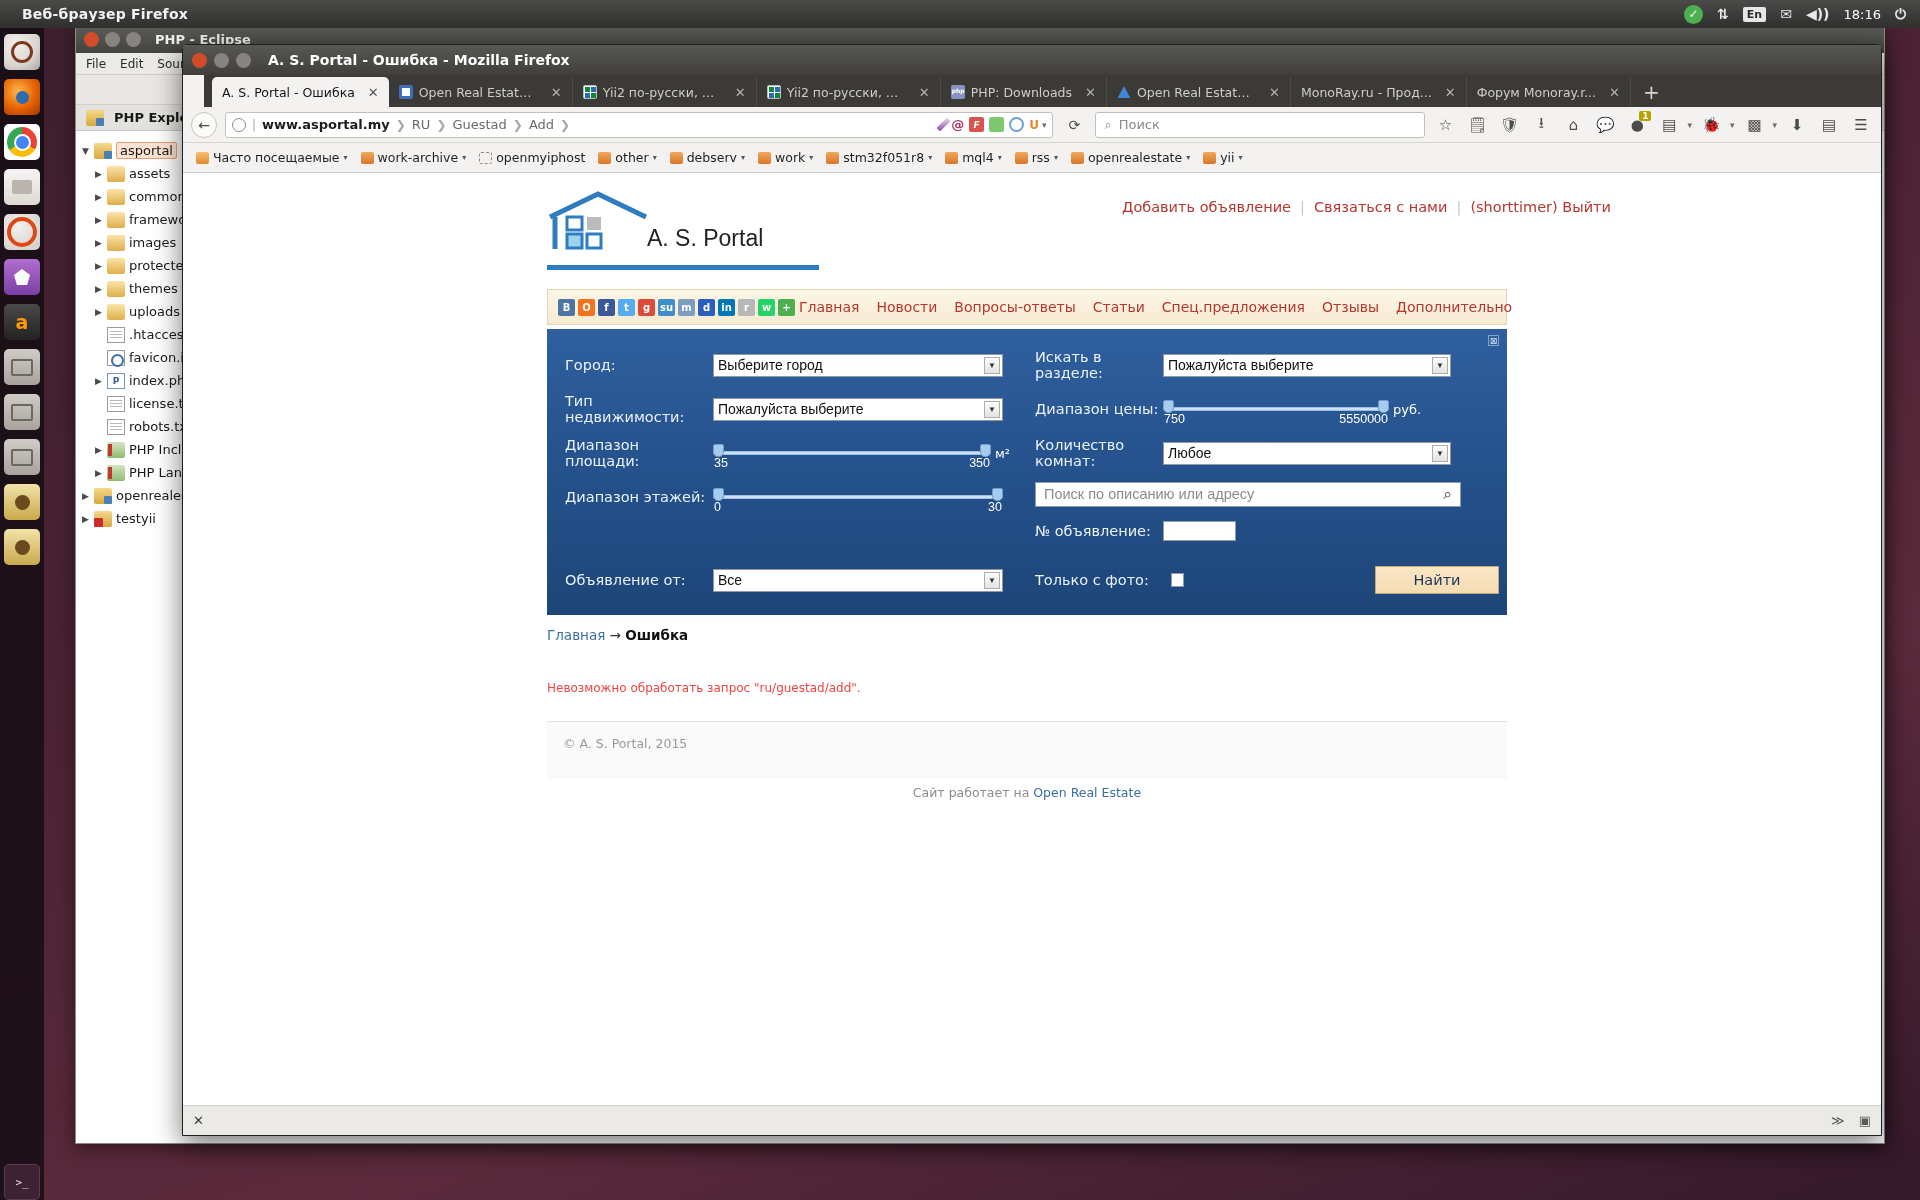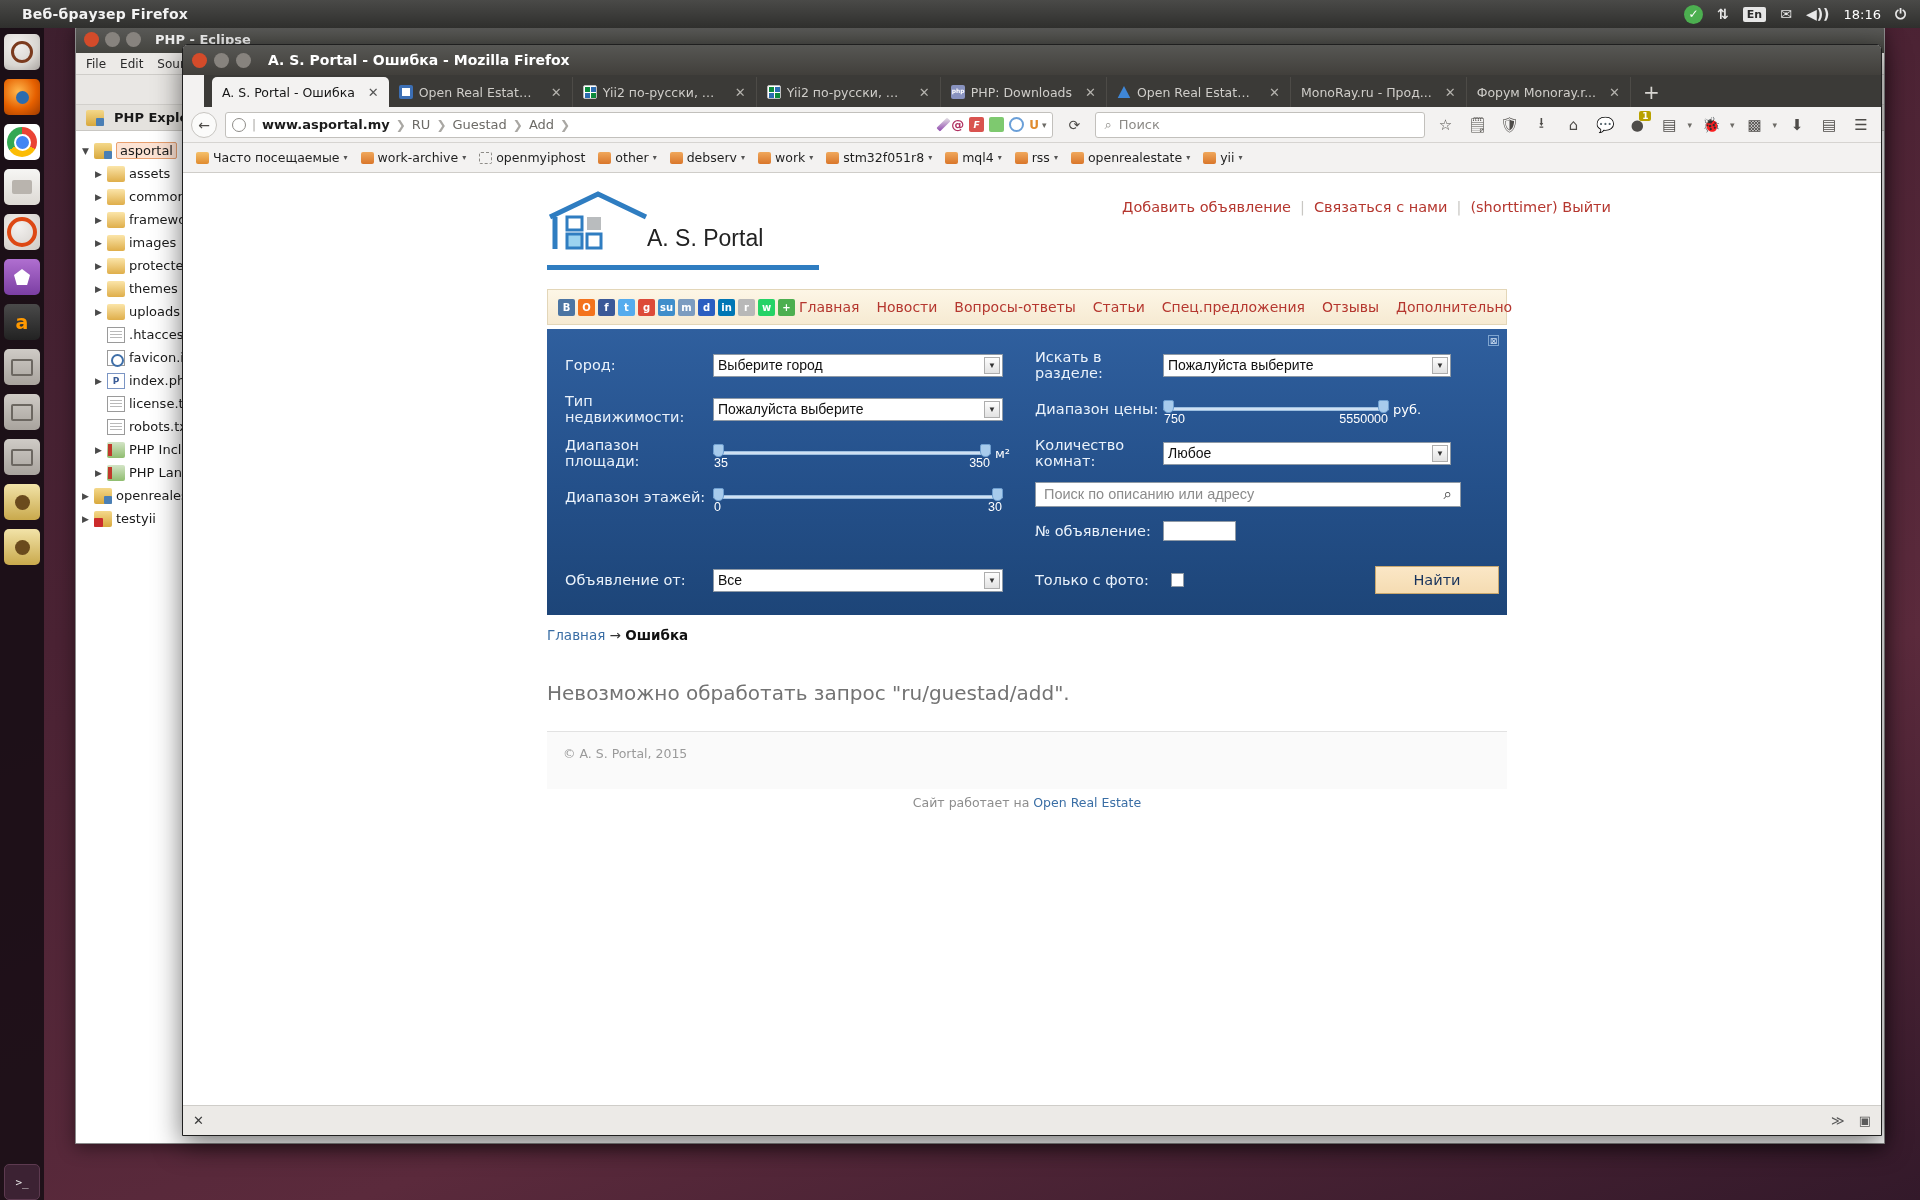--- a/index.html
+++ b/index.html
@@ -241,21 +241,21 @@
     width:124px;height:28px;background:linear-gradient(180deg,#fbe7c6,#f5dcb2);
     border:1px solid #c9a86f;color:#17325c;font-size:14.5px;
     display:flex;align-items:center;justify-content:center;
   }
 
   .crumbs{margin:12px 0 0 364px;width:960px;font-size:13.5px;color:#333;}
   .crumbs a{color:#3a6ea5;}
   .crumbs b{color:#111;}
   .err-body{margin:38px 0 0 364px;width:960px;}
   .err-title{font-size:27px;color:#111;font-family:"Liberation Sans",sans-serif;font-weight:normal;}
-  .err-msg{margin-top:26px;font-size:20px;color:#737373;}
+  .err-msg{margin-top:26px;font-size:12px;color:#ef4444;}
   .footer{
     margin:26px 0 0 364px;width:960px;border-top:1px solid #e2e2e2;background:#fafafa;
     padding:14px 16px 10px 16px;font-size:12.5px;color:#9a9a9a;height:58px;
   }
   .powered{margin:6px 0 0 364px;width:960px;text-align:center;font-size:12.5px;color:#8d8d8d;}
   .powered a{color:#3a6ea5;}
 
   #ff-find{
     height:30px;background:#eceae7;border-top:1px solid #cfcdc9;display:flex;align-items:center;
     padding:0 10px;gap:10px;flex:none;font-size:13px;color:#3a3a3a;

